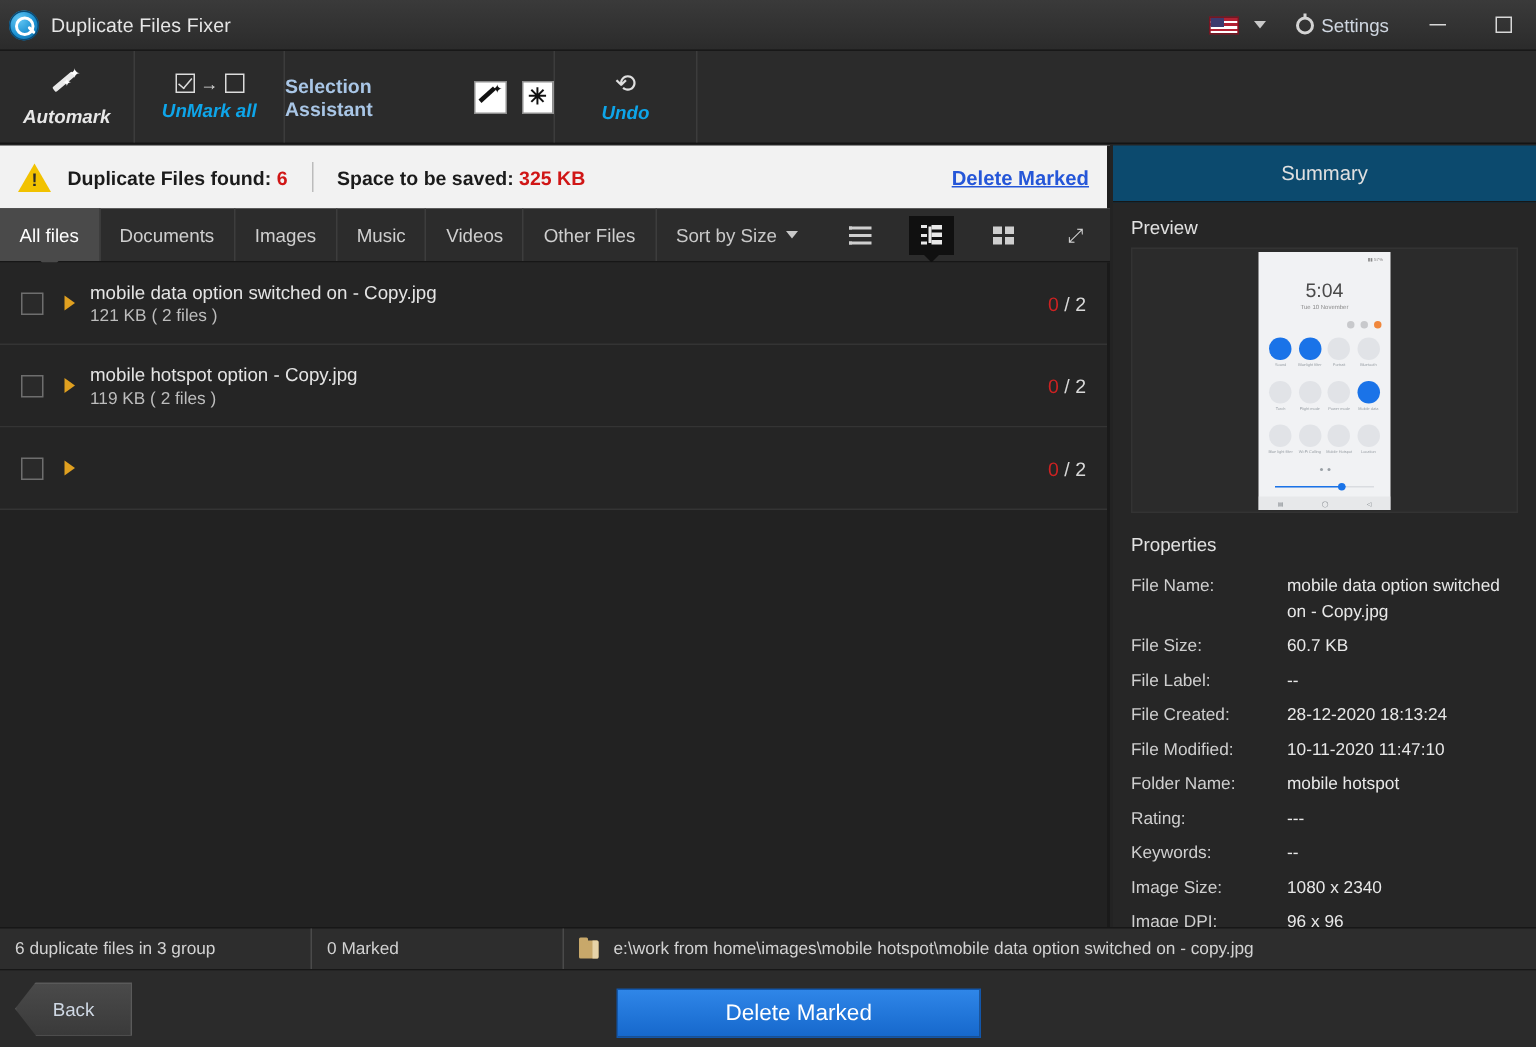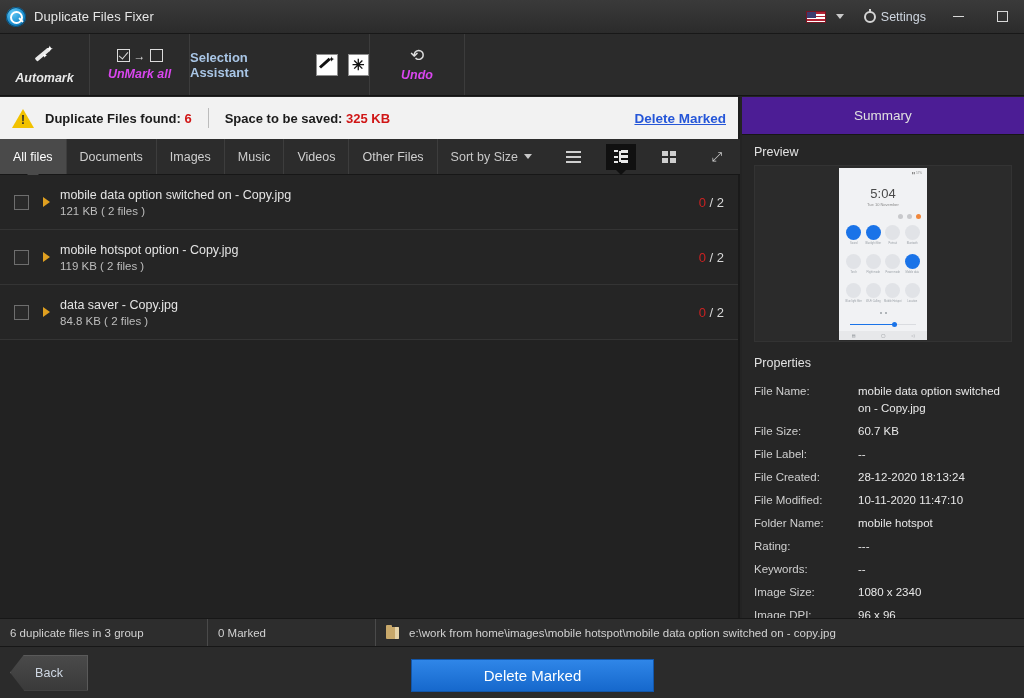--- a/index.html
+++ b/index.html
@@ -71,21 +71,21 @@
     display:flex;flex-direction:column;align-items:center;justify-content:center;
     gap:4px; border-right:1px solid #3c3c3c; position:relative;
   }
   .tool .lbl{font-size:12.5px;font-weight:bold;font-style:italic;}
   .tool-automark{ width:90px; }
   .tool-unmark{ width:100px; }
   .tool-sel{ width:180px; flex-direction:row; gap:10px; justify-content:center;}
   .tool-undo{ width:95px; }
   .tool-rest{ flex:1; border-right:none;}
   .lbl-white{color:#e8e8e8;}
-  .lbl-blue{color:#d946ef;}
+  .lbl-blue{color:#0ea5e9;}
   .wand{
     width:22px;height:22px;position:relative;
   }
   .wand .stick{
     position:absolute;left:2px;top:13px;width:17px;height:4px;background:#e9e9e9;
     transform:rotate(-40deg); transform-origin:left center; border-radius:1px;
   }
   .wand .sp1{position:absolute;right:2px;top:0px;color:#fff;font-size:9px;line-height:9px;}
   .wand .sp2{position:absolute;right:8px;top:7px;color:#fff;font-size:7px;line-height:7px;}
   .chk-sq{width:13px;height:13px;border:1.6px solid #dcdcdc;display:inline-block;position:relative;}
@@ -185,21 +185,21 @@
   .rowsub{font-size:11.5px;color:#bdbdbd;}
   .rowcount{margin-left:auto;font-size:13px;color:#d8d8d8;}
   .rowcount .zero{color:#cc2222;}
 
   
   .rightpane{
     position:absolute;left:742px;top:97px;width:282px;height:521px;background:#262626;
   }
   .summary-head{
     height:38px;display:flex;align-items:center;justify-content:center;
-    background:#4c1d95;border-bottom:1px solid #171717;
+    background:#0c4a6e;border-bottom:1px solid #171717;
     font-size:13.5px;color:#e0e0e0;
   }
   .sec-title{font-size:12.5px;color:#e2e2e2;padding:10px 12px 6px 12px;}
   .preview-box{
     margin:0 12px;height:177px;background:#2b2b2b;display:flex;align-items:center;justify-content:center;
     border:1px solid #333;
   }
   
   .phone{width:88px;height:172px;background:#f1f2f4;position:relative;overflow:hidden;}
   .ph-status{position:absolute;top:3px;right:5px;font-size:3px;color:#888;}
@@ -435,24 +435,20 @@
         <span class="rowcount">
           <span class="zero">0</span>
           <span>/</span>
           <span>2</span>
         </span>
       </div>
 
       <div class="row">
         <span class="cb"></span>
         <span class="caret-right"></span>
-        <span class="rowtexts">
-          <span class="rowtitle">data saver - Copy.jpg</span>
-          <span class="rowsub">84.8 KB ( 2 files )</span>
-        </span>
         <span class="rowcount">
           <span class="zero">0</span>
           <span>/</span>
           <span>2</span>
         </span>
       </div>
 
     </div>
   </div>
 

